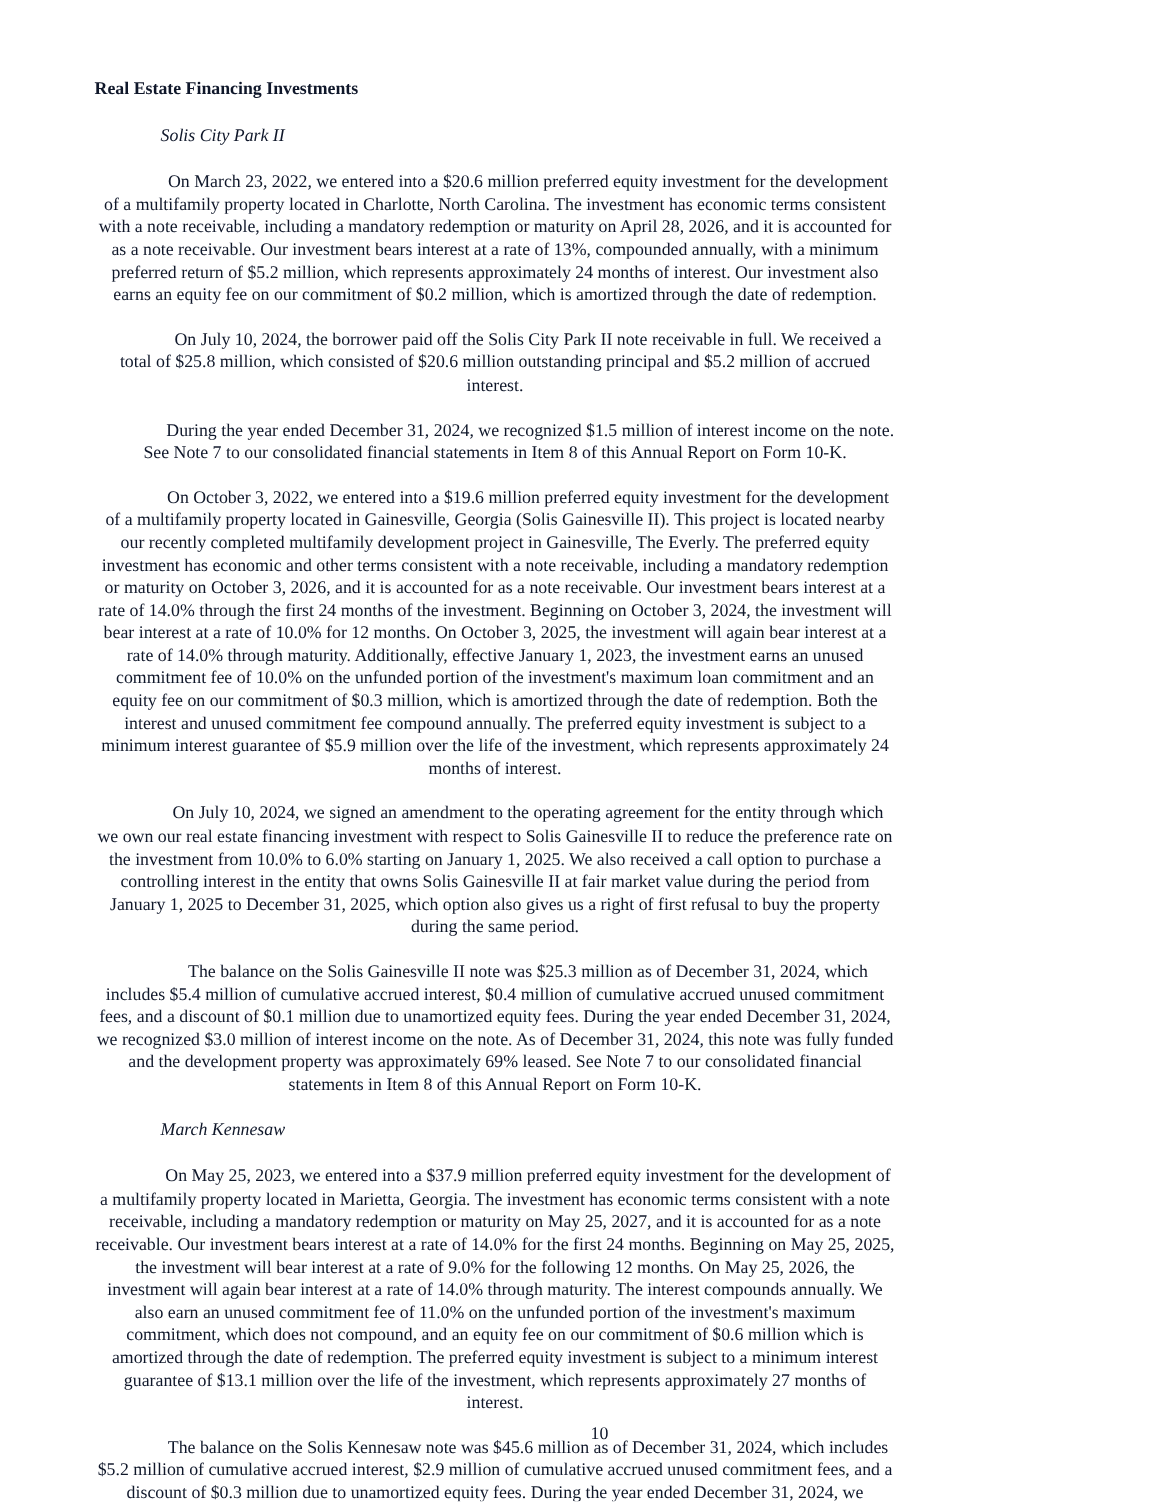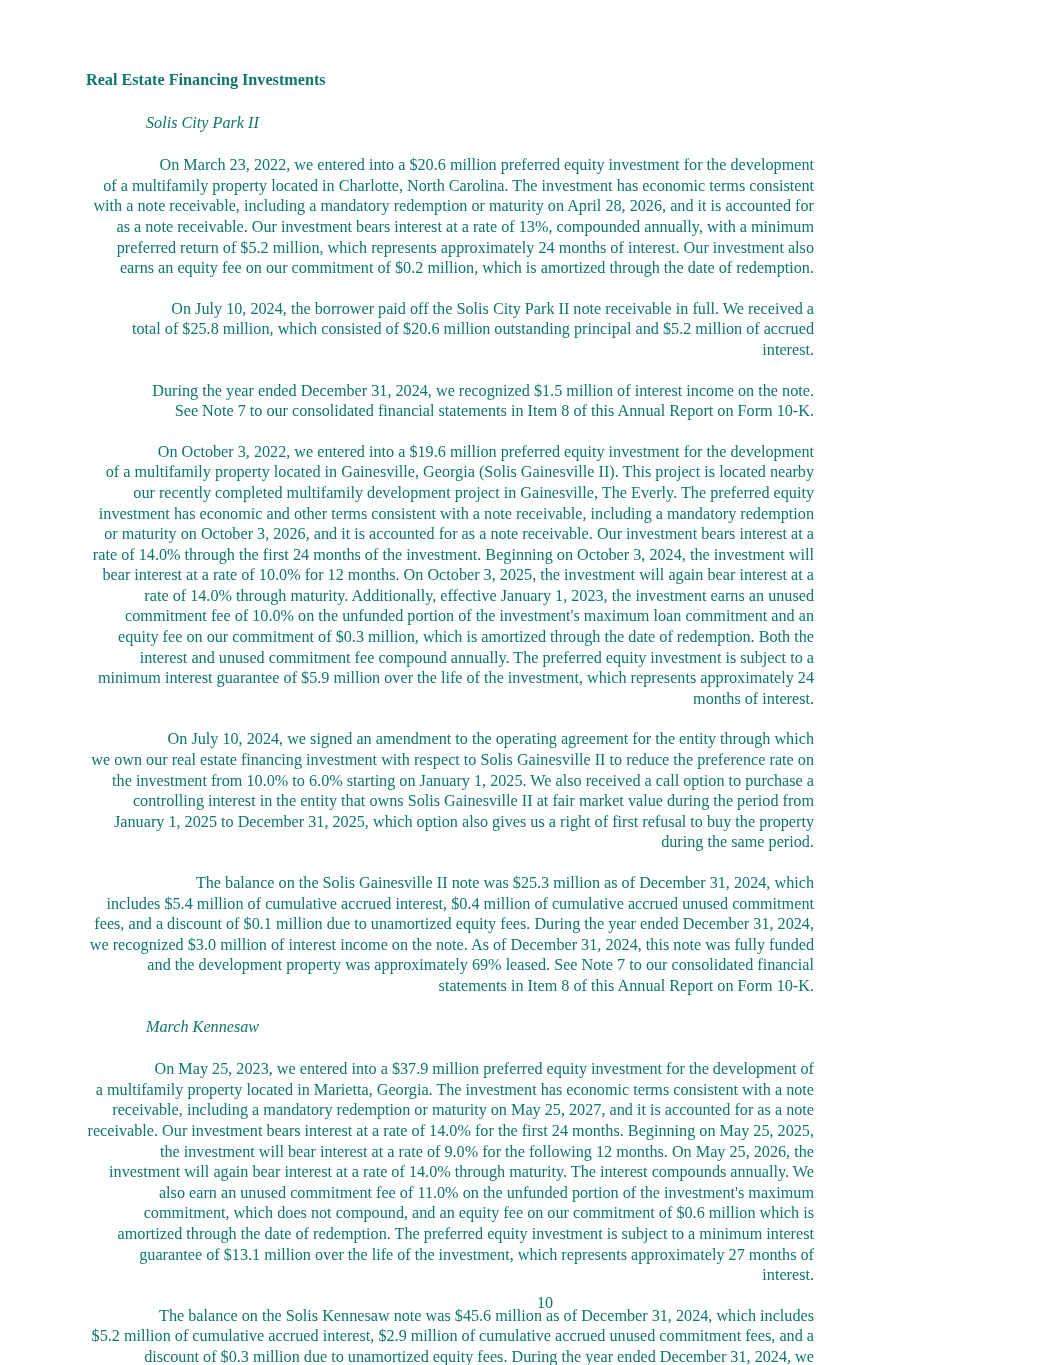--- a/index.html
+++ b/index.html
@@ -10,36 +10,36 @@
   .page {
     position: relative;
     width: 900px;
     height: 1365px;
     background: #ffffff;
     box-sizing: border-box;
     padding: 70px 86px 0 86px;
     font-family: "Liberation Serif", "DejaVu Serif", serif;
     font-size: 16.2px;
     line-height: 20.6px;
-    color: #0f766e;
+    color: #0f172a;
     overflow: hidden;
   }
   .doc-heading {
     font-weight: bold;
     margin: 0 0 22px 0;
     font-size: 16.2px;
   }
   .subsection-title {
     font-style: italic;
     margin: 0 0 22px 60px;
   }
   p.body-para {
     margin: 0 0 20px 0;
     text-indent: 60px;
-    text-align: right;
+    text-align: center;
     white-space: pre-wrap;
   }
   .page-number {
     position: absolute;
     left: 0;
     top: 1293px;
     width: 1048px;
     text-align: center;
     padding-left: 21px;
   }

